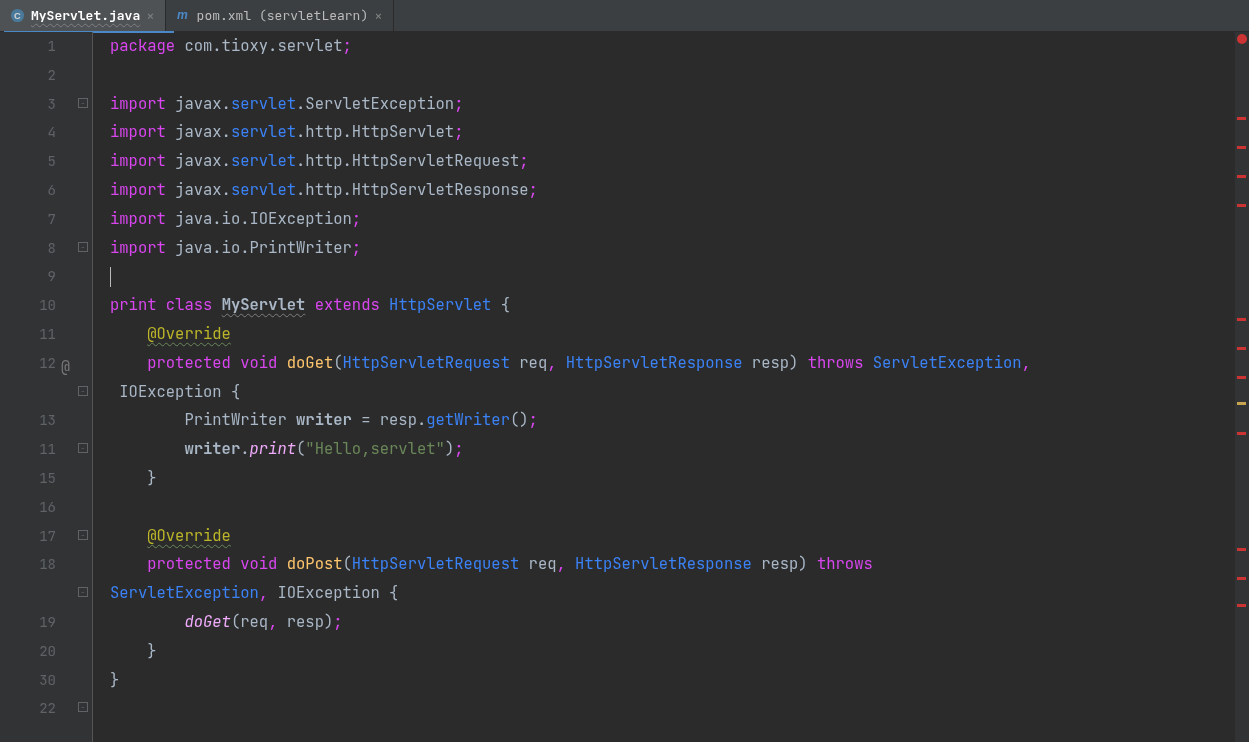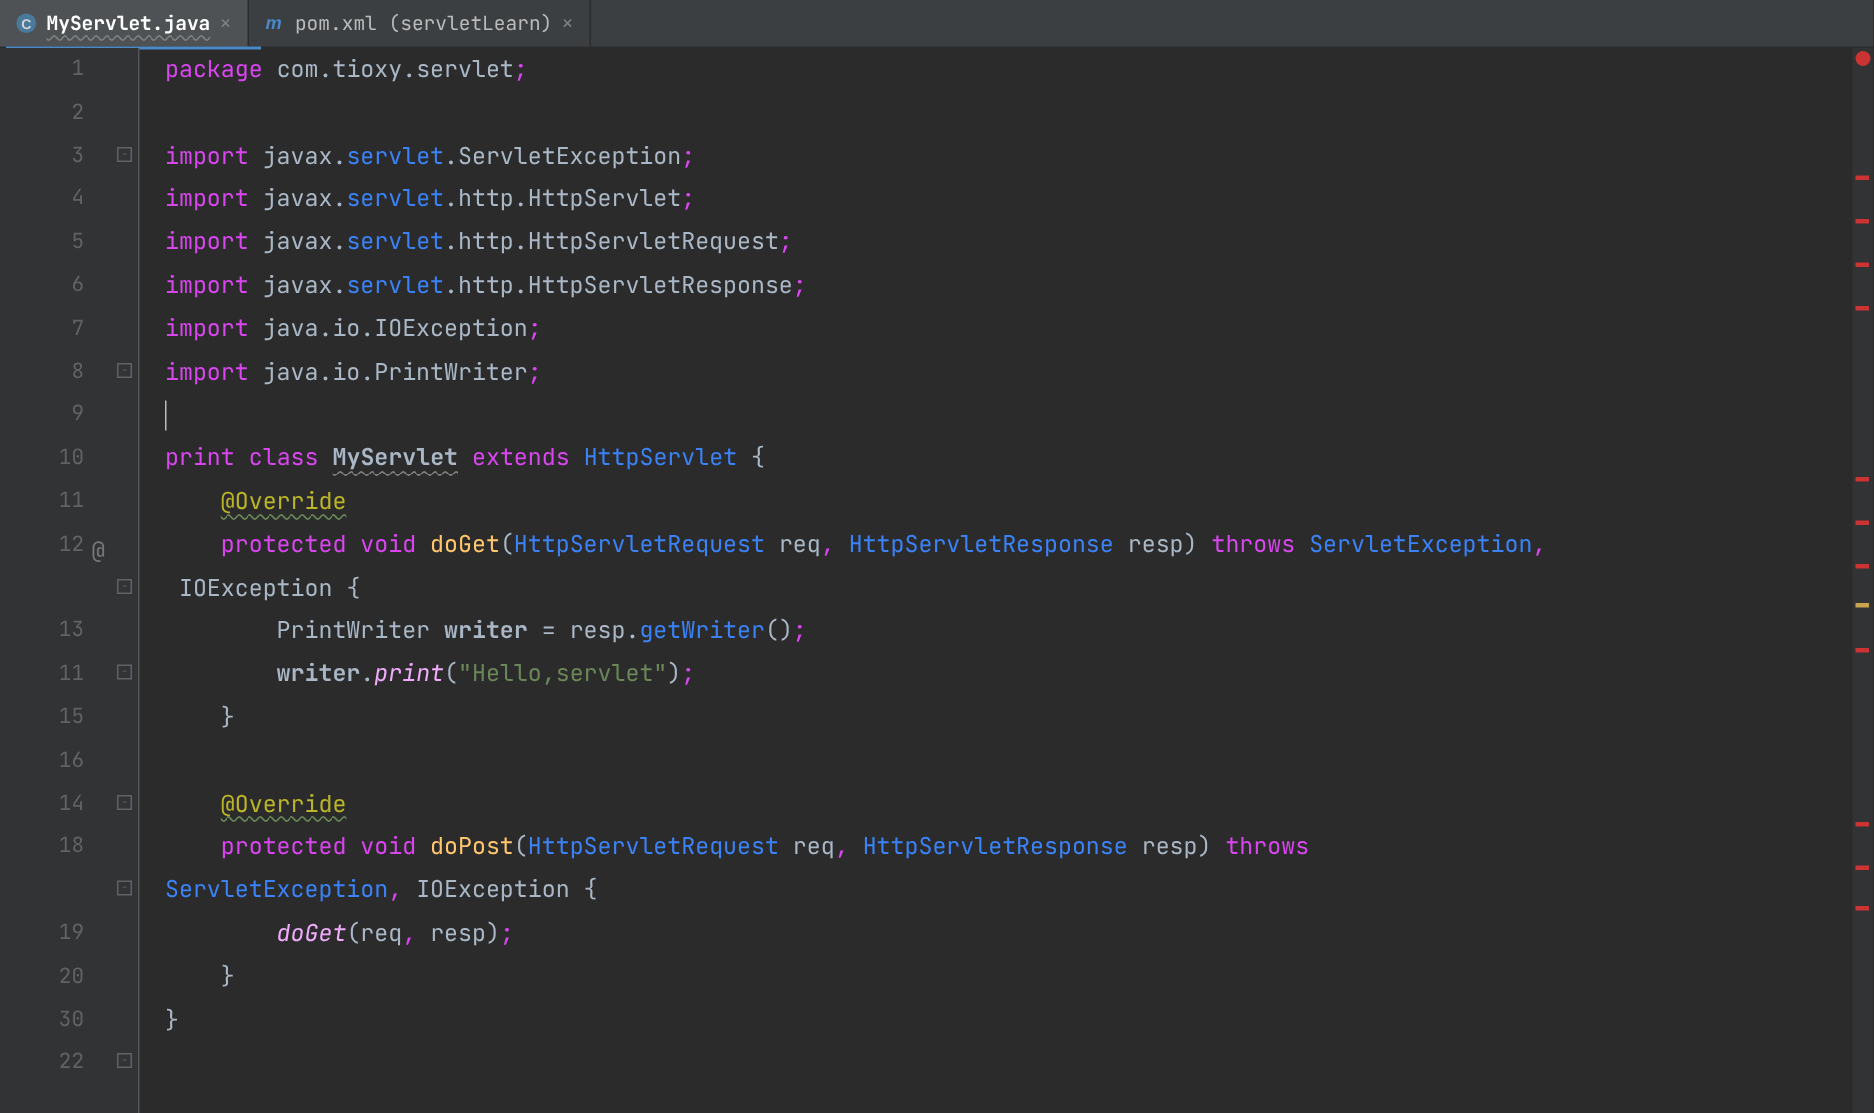--- a/index.html
+++ b/index.html
@@ -103,21 +103,21 @@
         <div class="num">8</div>
         <div class="num">9</div>
         <div class="num">10</div>
         <div class="num">11</div>
         <div class="num">12</div>
         <div class="num"></div>
         <div class="num">13</div>
         <div class="num">11</div>
         <div class="num">15</div>
         <div class="num">16</div>
-        <div class="num">14</div>
+        <div class="num">17</div>
         <div class="num">18</div>
         <div class="num"></div>
         <div class="num">19</div>
         <div class="num">20</div>
         <div class="num">30</div>
         <div class="num">22</div>
       </div>
     <div id="gutter-folds"></div>
   <div class="at" style="top: 320.8px;">@</div>
       <div class="fold" style="position: absolute; right: 4px; top: 65.6px; width: 10px; height: 10px; border: 1px solid rgb(96, 99, 102); font-size: 8px; line-height: 8px; text-align: center;">−</div>

